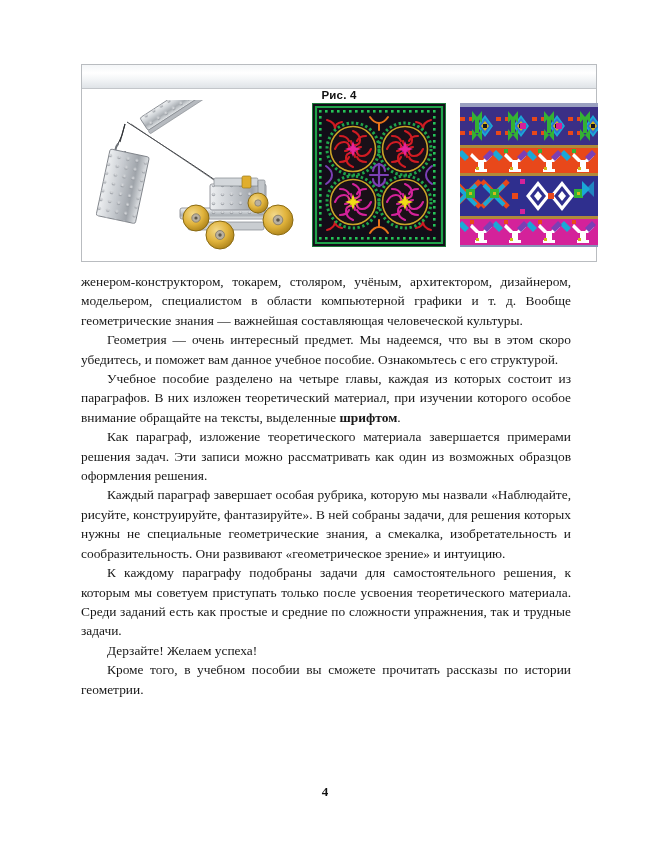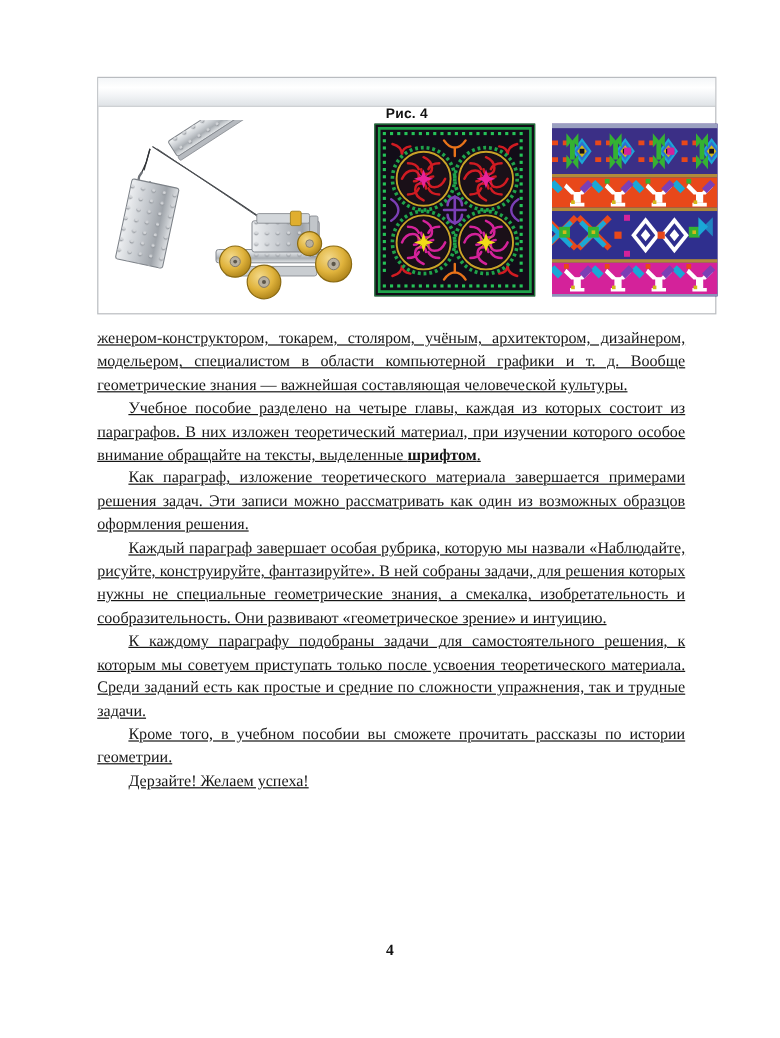--- a/index.html
+++ b/index.html
@@ -109,21 +109,20 @@
     width: 490px;
     font-size: 13.4px;
     line-height: 19.4px;
     text-align: justify;
     text-align-last: left;
     color: #171717;
   }
   .bodytext p {
     margin: 0;
     text-indent: 0;
-    text-decoration: underline;
   }
   .bodytext p.indent {
     text-indent: 26px;
   }
   .bodytext b { font-weight: bold; }
 
   
   .page-number {
     position: absolute;
     left: 0;
@@ -578,23 +577,24 @@
             </g>
           </g>
         </svg>
       </div>
 
     </div>
   </div>
 
   <div class="bodytext">
     <p>женером-конструктором, токарем, столяром, учёным, архитектором, дизайнером, модельером, специалистом в области компьютерной графики и т. д. Вообще геометрические знания — важнейшая составляющая человеческой культуры.</p>
+    <p class="indent">Геометрия — очень интересный предмет. Мы надеемся, что вы в этом скоро убедитесь, и поможет вам данное учебное пособие. Ознакомьтесь с его структурой.</p>
     <p class="indent"><span>Учебное пособие разделено на четыре главы, каждая из которых состоит из параграфов. В них изложен теоретический материал, при изучении которого особое внимание обращайте на тексты, выделенные </span><b>шрифтом</b><span>.</span></p>
     <p class="indent">Как параграф, изложение теоретического материала завершается примерами решения задач. Эти записи можно рассматривать как один из возможных образцов оформления решения.</p>
     <p class="indent">Каждый параграф завершает особая рубрика, которую мы назвали «Наблюдайте, рисуйте, конструируйте, фантазируйте». В ней собраны задачи, для решения которых нужны не специальные геометрические знания, а смекалка, изобретательность и сообразительность. Они развивают «геометрическое зрение» и интуицию.</p>
     <p class="indent">К каждому параграфу подобраны задачи для самостоятельного решения, к которым мы советуем приступать только после усвоения теоретического материала. Среди заданий есть как простые и средние по сложности упражнения, так и трудные задачи.</p>
+    <p class="indent">Дерзайте! Желаем успеха!</p>
     <p class="indent">Кроме того, в учебном пособии вы сможете прочитать рассказы по истории геометрии.</p>
-    <p class="indent">Дерзайте! Желаем успеха!</p>
   </div>
 
   <div class="page-number">4</div>
 
 </div>
 
 </body></html>

